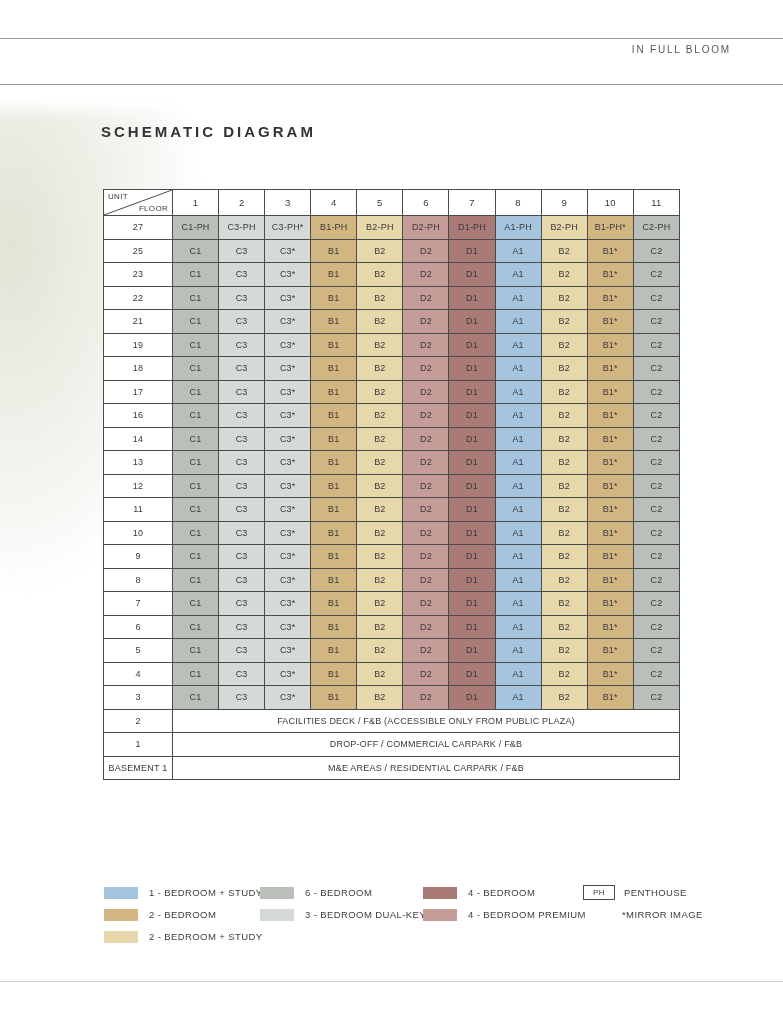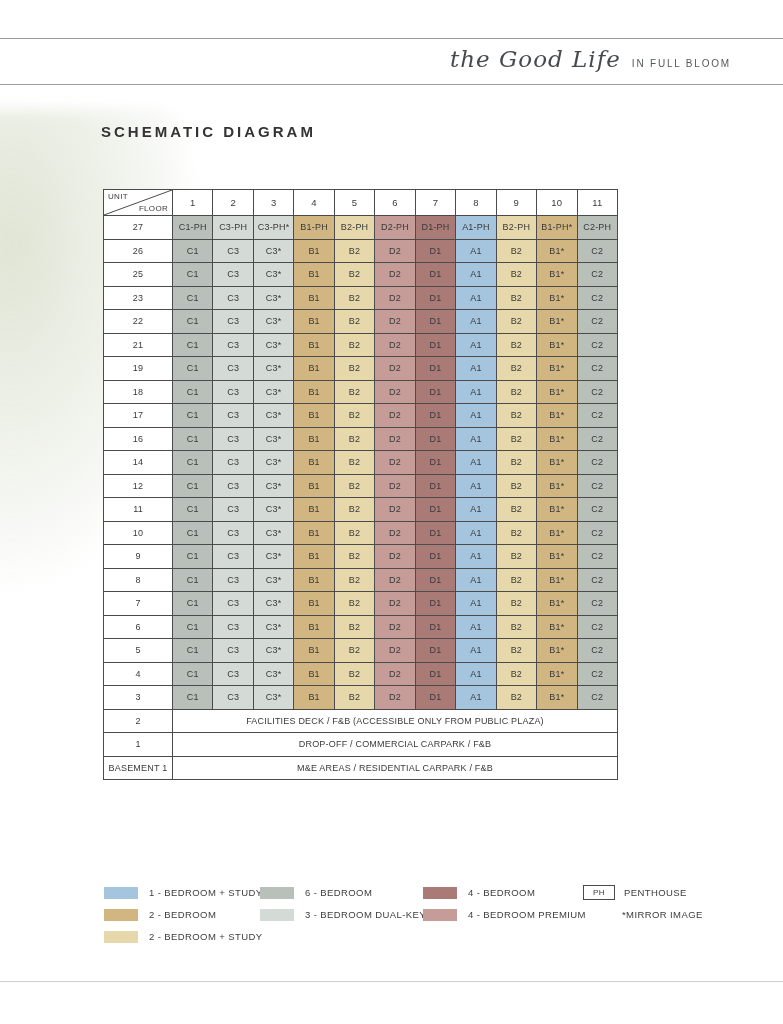--- a/index.html
+++ b/index.html
@@ -11,21 +11,21 @@
   .rule{position:absolute;left:0;width:783px;border-top:1px solid #9b9b9b;}
   .rule-top1{top:38px;}
   .rule-top2{top:84px;}
   .rule-bottom{top:981px;border-top:1px solid #cfcfcf;}
   .logo{position:absolute;top:44px;right:52px;display:flex;align-items:baseline;gap:11px;}
   .logo-script{font-family:"DejaVu Serif",serif;font-style:italic;font-size:23px;color:#474a4d;letter-spacing:1px;line-height:30px;}
   .logo-tagline{font-size:10px;letter-spacing:1.8px;color:#55585a;}
   .page-title{position:absolute;left:101px;top:123px;font-size:15px;font-weight:bold;letter-spacing:3px;color:#333333;}
   .table-title{position:absolute;left:103px;top:161px;width:577px;text-align:center;
         font-size:13.5px;font-weight:bold;letter-spacing:0.4px;color:#3a3a3a;}
-  table.schem{position:absolute;left:103px;top:189px;width:515px;border-collapse:collapse;table-layout:fixed;
+  table.schem{position:absolute;left:103px;top:189px;width:577px;border-collapse:collapse;table-layout:fixed;
         border:1.5px solid #4b4b4b;}
   table.schem td{border:1px solid #4b4b4b;text-align:center;vertical-align:middle;
         font-size:9px;letter-spacing:0.2px;color:#3a3a3a;padding:0;height:22.5px;overflow:hidden;}
   table.schem tr.hdr td{height:25px;background:#ffffff;font-size:9.5px;}
   td.floor-cell{background:#ffffff;}
   td.span-cell{background:#ffffff;font-size:9.5px;letter-spacing:0.3px;}
   td.corner{position:relative;padding:0;}
   td.corner svg{position:absolute;left:0;top:0;width:100%;height:100%;}
   .corner-top{position:absolute;left:4px;top:2px;font-size:8px;letter-spacing:0.3px;}
   .corner-bottom{position:absolute;right:4px;bottom:2px;font-size:8px;letter-spacing:0.3px;}
@@ -39,21 +39,20 @@
   .legend-note{margin-left:39px;}
 </style>
 </head>
 <body>
 
 <div class="page">
   <div class="bg-blob"></div>
 
   <div class="rule rule-top1"></div>
   <div class="logo">
-    <span class="logo-script">the Good Life</span>
     <span class="logo-tagline">IN FULL BLOOM</span>
   </div>
   <div class="rule rule-top2"></div>
 
   <div class="page-title">SCHEMATIC DIAGRAM</div>
 
   <table class="schem">
     <colgroup>
       <col style="width:69px">
       <col span="11">
@@ -87,34 +86,20 @@
           <td style="background: rgb(210, 182, 130);">B1-PH</td>
           <td style="background: rgb(230, 216, 171);">B2-PH</td>
           <td style="background: rgb(197, 156, 151);">D2-PH</td>
           <td style="background: rgb(170, 123, 118);">D1-PH</td>
           <td style="background: rgb(165, 196, 222);">A1-PH</td>
           <td style="background: rgb(230, 216, 171);">B2-PH</td>
           <td style="background: rgb(210, 182, 130);">B1-PH*</td>
           <td style="background: rgb(184, 192, 185);">C2-PH</td>
         </tr>
         <tr>
-          <td class="floor-cell">26</td>
-          <td style="background: rgb(184, 192, 185);">C1</td>
-          <td style="background: rgb(212, 218, 213);">C3</td>
-          <td style="background: rgb(212, 218, 213);">C3*</td>
-          <td style="background: rgb(210, 182, 130);">B1</td>
-          <td style="background: rgb(230, 216, 171);">B2</td>
-          <td style="background: rgb(197, 156, 151);">D2</td>
-          <td style="background: rgb(170, 123, 118);">D1</td>
-          <td style="background: rgb(165, 196, 222);">A1</td>
-          <td style="background: rgb(230, 216, 171);">B2</td>
-          <td style="background: rgb(210, 182, 130);">B1*</td>
-          <td style="background: rgb(184, 192, 185);">C2</td>
-        </tr>
-        <tr>
           <td class="floor-cell">25</td>
           <td style="background: rgb(184, 192, 185);">C1</td>
           <td style="background: rgb(212, 218, 213);">C3</td>
           <td style="background: rgb(212, 218, 213);">C3*</td>
           <td style="background: rgb(210, 182, 130);">B1</td>
           <td style="background: rgb(230, 216, 171);">B2</td>
           <td style="background: rgb(197, 156, 151);">D2</td>
           <td style="background: rgb(170, 123, 118);">D1</td>
           <td style="background: rgb(165, 196, 222);">A1</td>
           <td style="background: rgb(230, 216, 171);">B2</td>
@@ -214,20 +199,34 @@
           <td style="background: rgb(230, 216, 171);">B2</td>
           <td style="background: rgb(197, 156, 151);">D2</td>
           <td style="background: rgb(170, 123, 118);">D1</td>
           <td style="background: rgb(165, 196, 222);">A1</td>
           <td style="background: rgb(230, 216, 171);">B2</td>
           <td style="background: rgb(210, 182, 130);">B1*</td>
           <td style="background: rgb(184, 192, 185);">C2</td>
         </tr>
         <tr>
           <td class="floor-cell">14</td>
+          <td style="background: rgb(184, 192, 185);">C1</td>
+          <td style="background: rgb(212, 218, 213);">C3</td>
+          <td style="background: rgb(212, 218, 213);">C3*</td>
+          <td style="background: rgb(210, 182, 130);">B1</td>
+          <td style="background: rgb(230, 216, 171);">B2</td>
+          <td style="background: rgb(197, 156, 151);">D2</td>
+          <td style="background: rgb(170, 123, 118);">D1</td>
+          <td style="background: rgb(165, 196, 222);">A1</td>
+          <td style="background: rgb(230, 216, 171);">B2</td>
+          <td style="background: rgb(210, 182, 130);">B1*</td>
+          <td style="background: rgb(184, 192, 185);">C2</td>
+        </tr>
+        <tr>
+          <td class="floor-cell">13</td>
           <td style="background: rgb(184, 192, 185);">C1</td>
           <td style="background: rgb(212, 218, 213);">C3</td>
           <td style="background: rgb(212, 218, 213);">C3*</td>
           <td style="background: rgb(210, 182, 130);">B1</td>
           <td style="background: rgb(230, 216, 171);">B2</td>
           <td style="background: rgb(197, 156, 151);">D2</td>
           <td style="background: rgb(170, 123, 118);">D1</td>
           <td style="background: rgb(165, 196, 222);">A1</td>
           <td style="background: rgb(230, 216, 171);">B2</td>
           <td style="background: rgb(210, 182, 130);">B1*</td>

